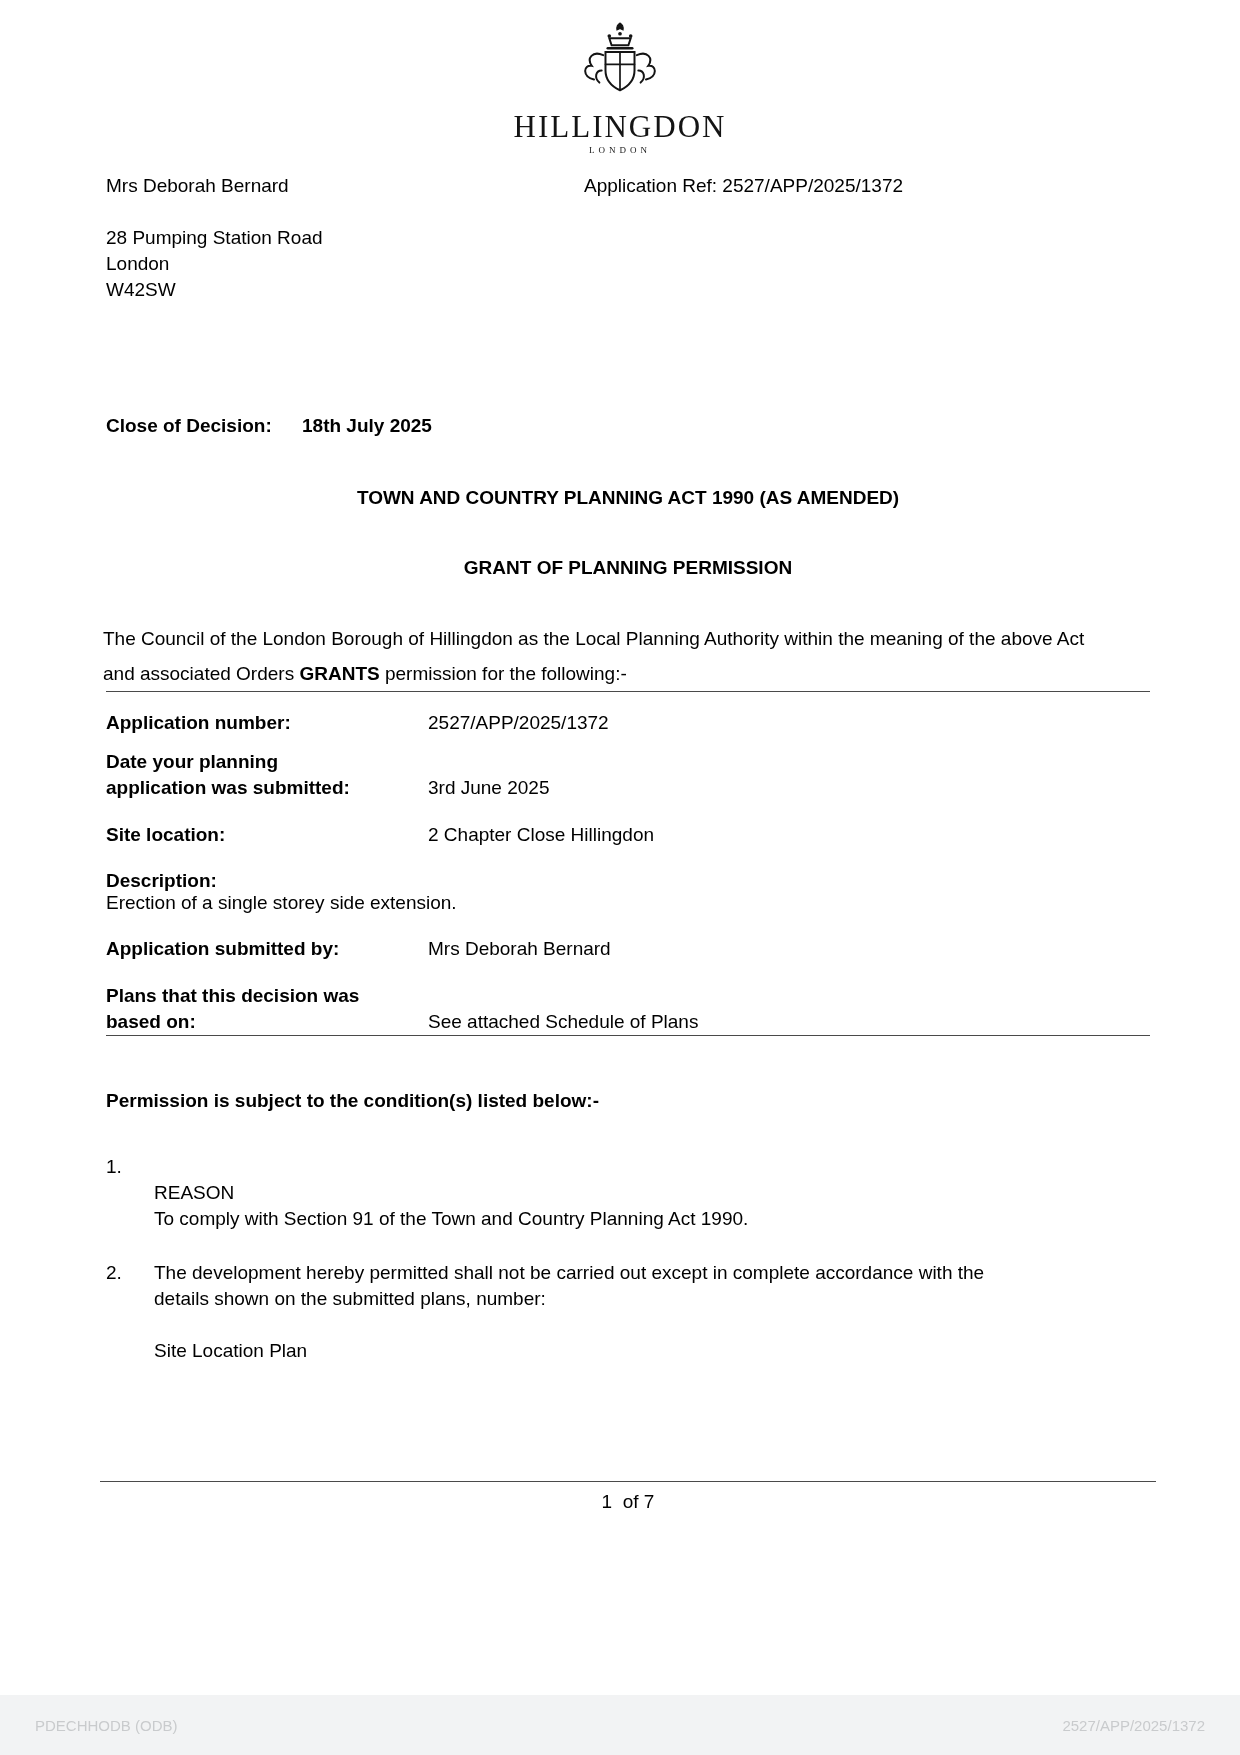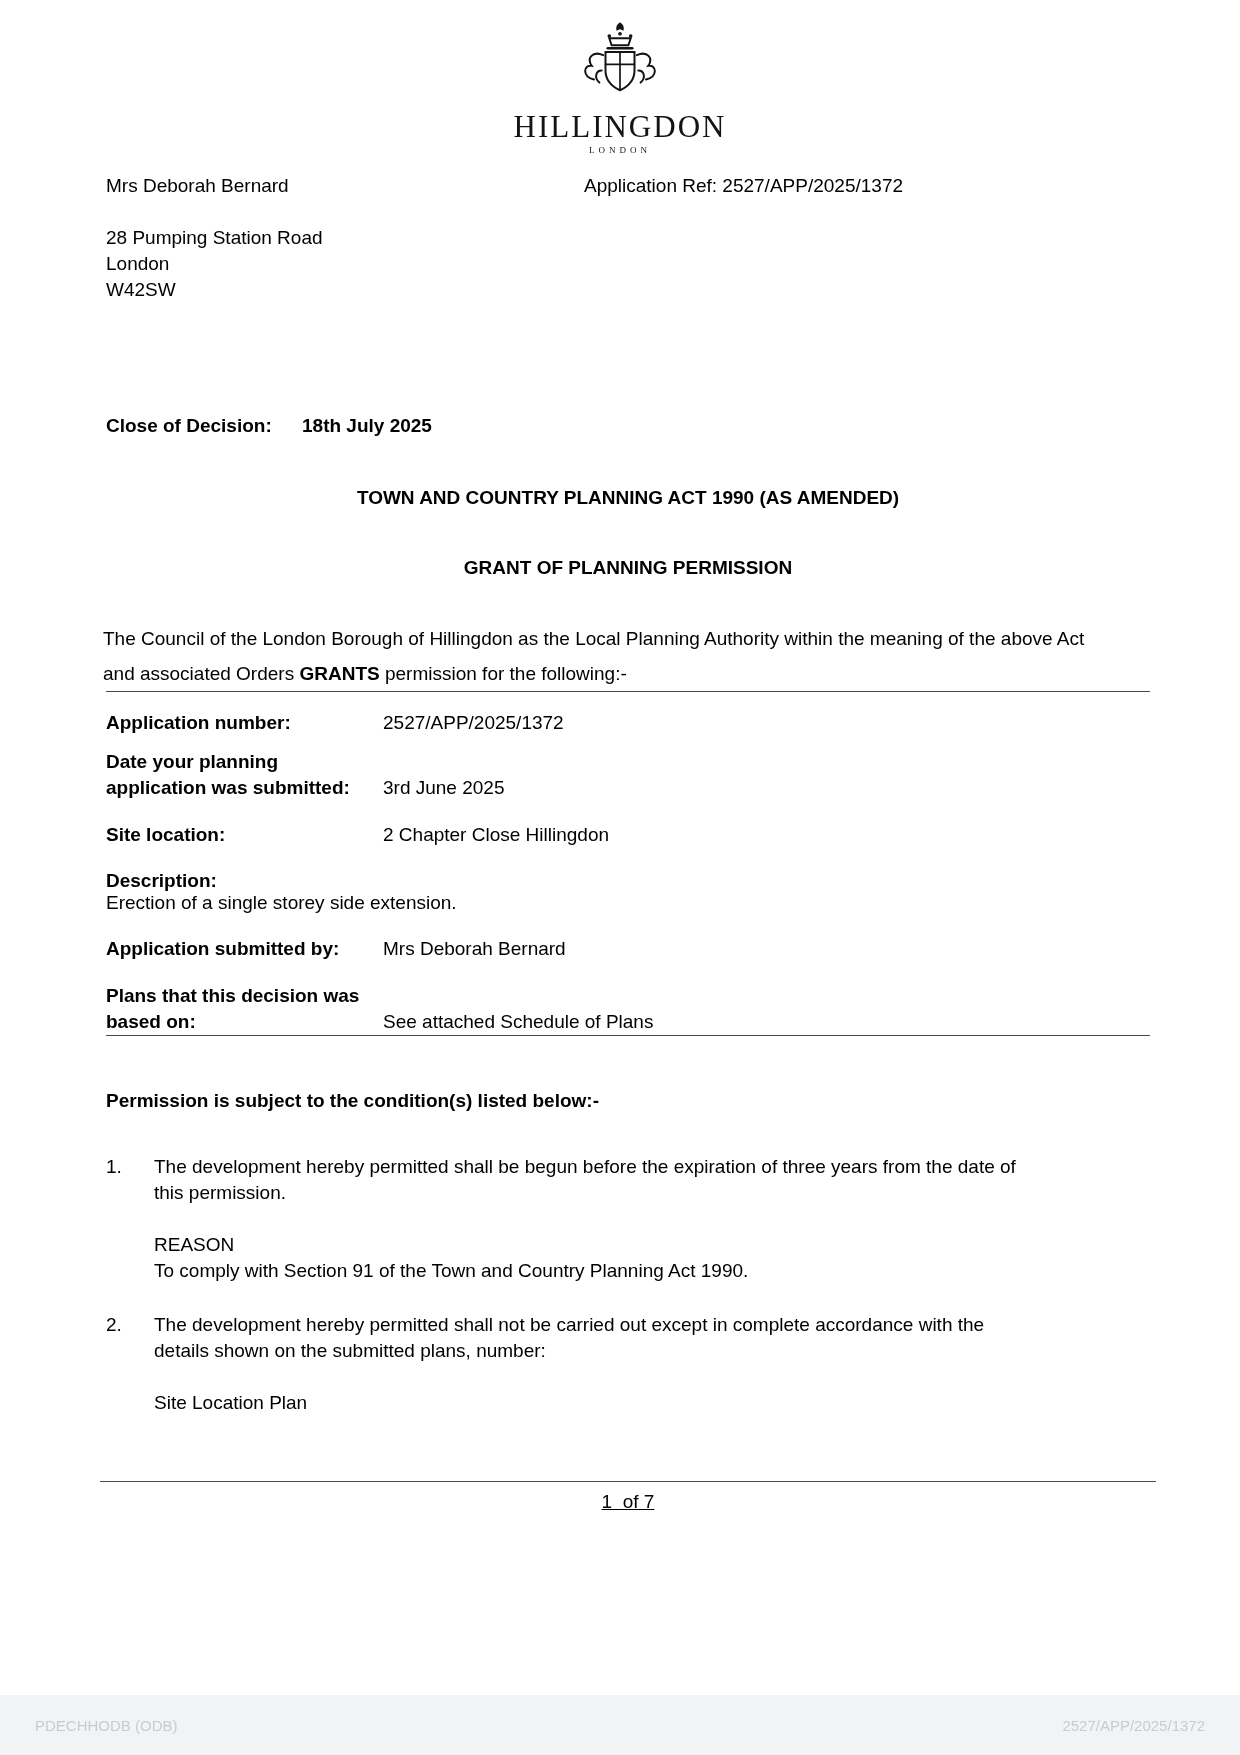--- a/index.html
+++ b/index.html
@@ -50,42 +50,42 @@
   .title-grant{margin-top:44px;}
 
   .intro{margin-top:40px;line-height:35px;max-width:990px;margin-left:-3px;}
   .intro b{font-weight:bold;}
 
   hr.rule{border:none;border-top:1px solid #4a4a4a;margin:0;}
   .rule-top{margin-top:30px;}
   .rule-bottom{margin-top:28px;}
 
   
-  .detail-row{display:grid;grid-template-columns:277px 1fr;line-height:26px;}
+  .detail-row{display:grid;grid-template-columns:277px 1fr;line-height:26px;gap:45px;}
   .detail-row.bottom-align{align-items:end;}
   .detail-label{font-weight:bold;white-space:pre-line;}
   .detail-value{}
   .r1{margin-top:18px;}
   .r2{margin-top:13px;}
   .r3{margin-top:21px;}
   .r4{margin-top:22px;}
   .r4 .desc-value{font-weight:normal;}
   .r5{margin-top:22px;}
   .r6{margin-top:21px;}
 
   .conditions-heading{margin-top:52px;font-weight:bold;line-height:26px;}
 
   .condition{display:grid;grid-template-columns:48px 1fr;line-height:26px;}
   .condition .cond-text{max-width:885px;}
   .c1{margin-top:40px;}
   .c2{margin-top:28px;}
   .sub-block{margin-top:26px;line-height:26px;}
 
   
-  .bottom-block{position:absolute;left:100px;right:84px;top:1481px;text-decoration:underline;}
+  .bottom-block{position:absolute;left:100px;right:84px;top:1481px;}
   .page-num{text-align:center;margin-top:7px;line-height:26px;white-space:pre;}
 
   
   .footer-bar{
     position:absolute;left:0;right:0;bottom:0;height:60px;
     background:#f2f3f4;
     display:flex;justify-content:space-between;align-items:center;
     padding:0 35px;box-sizing:border-box;
     color:#c9cbcd;font-size:15px;
   }
@@ -181,21 +181,20 @@
       <div class="detail-value">See attached Schedule of Plans</div>
     </div>
 
     <hr class="rule rule-bottom">
 
     <div class="conditions-heading">Permission is subject to the condition(s) listed below:-</div>
 
     <div class="condition c1">
       <div>1.</div>
       <div>
-        <div class="cond-text">The development hereby permitted shall be begun before the expiration of three years from the date of this permission.</div>
         <div class="sub-block">
           <div>REASON</div>
           <div>To comply with Section 91 of the Town and Country Planning Act 1990.</div>
         </div>
       </div>
     </div>
 
     <div class="condition c2">
       <div>2.</div>
       <div>

